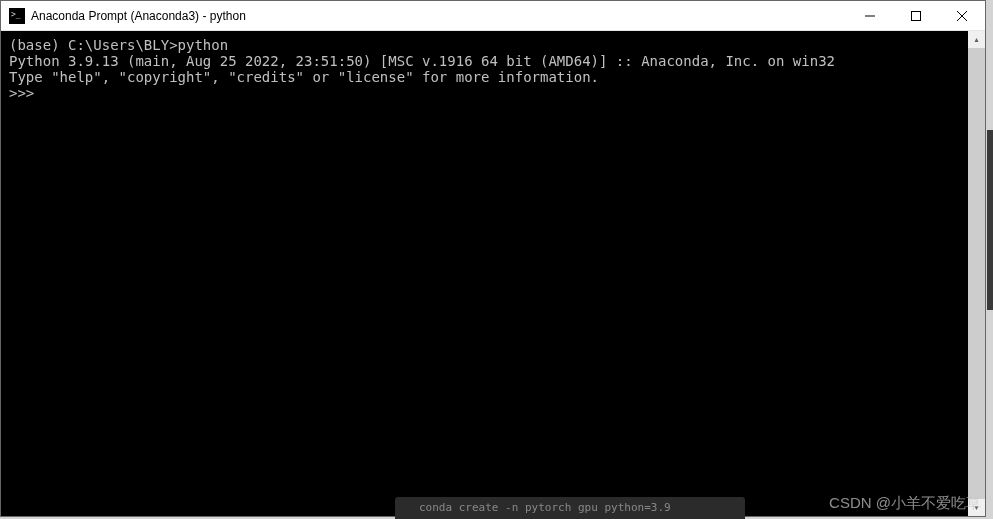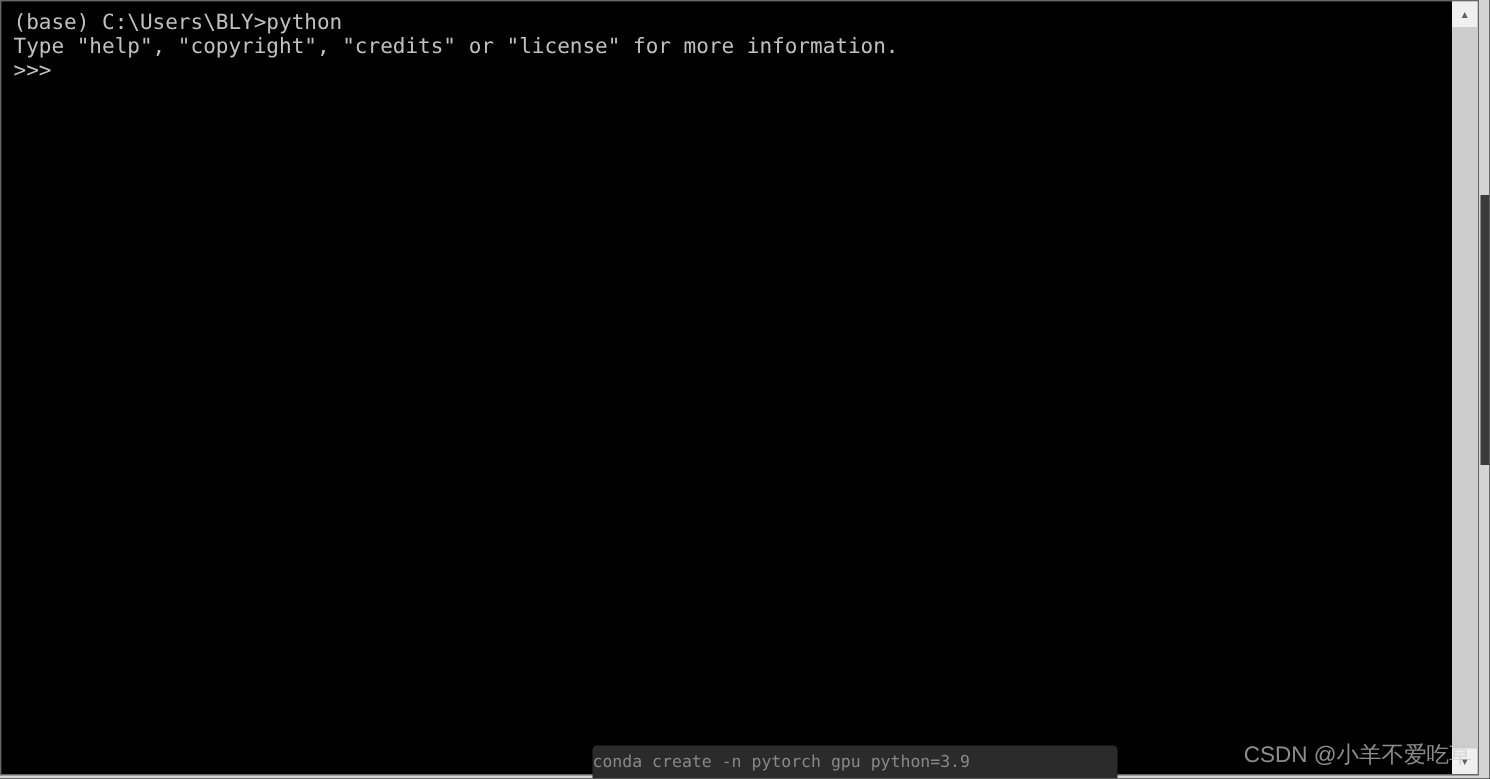--- a/index.html
+++ b/index.html
@@ -137,38 +137,60 @@
       position: absolute;
       bottom: 0;
       left: 395px;
       width: 350px;
       height: 22px;
       background: #2b2b2b;
       border-radius: 3px 3px 0 0;
       color: #888;
       font-size: 11px;
       font-family: monospace;
-      padding: 4px 0;
+      padding: 4px 24px;
       overflow: hidden;
     }
     .side-strip {
       position: absolute;
       right: 0;
       top: 130px;
       width: 6px;
       height: 180px;
       background: #3a3a3a;
     }
   </style>
 </head>
 <body>
 
 <div class="window-outer">
+  <div class="titlebar">
+    <span class="titlebar-icon"></span>
+    <span class="titlebar-title">Anaconda Prompt (Anaconda3) - python</span>
+    <div class="window-controls">
+      <div class="win-btn">
+        <svg width="10" height="10" viewBox="0 0 10 10">
+            <line x1="0" y1="5" x2="10" y2="5" stroke="currentColor" stroke-width="1"></line>
+          </svg>
+      </div>
+      <div class="win-btn">
+        <svg width="10" height="10" viewBox="0 0 10 10">
+            <rect x="0.5" y="0.5" width="9" height="9" fill="none" stroke="currentColor" stroke-width="1"></rect>
+          </svg>
+      </div>
+      <div class="win-btn close">
+        <svg width="10" height="10" viewBox="0 0 10 10">
+            <line x1="0" y1="0" x2="10" y2="10" stroke="currentColor" stroke-width="1"></line>
+            <line x1="10" y1="0" x2="0" y2="10" stroke="currentColor" stroke-width="1"></line>
+          </svg>
+      </div>
+    </div>
+  </div>
   <div class="terminal-wrap">
-    <div class="terminal"><div class="terminal-line">(base) C:\Users\BLY&gt;python</div><div class="terminal-line">Type "help", "copyright", "credits" or "license" for more information.</div><div class="terminal-line">&gt;&gt;&gt; </div></div>
+    <div class="terminal"><div class="terminal-line">(base) C:\Users\BLY&gt;python</div><div class="terminal-line">Python 3.9.13 (main, Aug 25 2022, 23:51:50) [MSC v.1916 64 bit (AMD64)] :: Anaconda, Inc. on win32</div><div class="terminal-line">Type "help", "copyright", "credits" or "license" for more information.</div><div class="terminal-line">&gt;&gt;&gt; </div></div>
     <div class="scrollbar-vert">
       <div class="scroll-arrow">▴</div>
       <div class="scroll-track">
         <div class="scroll-thumb"></div>
       </div>
       <div class="scroll-arrow">▾</div>
     </div>
   </div>
 </div>
 

